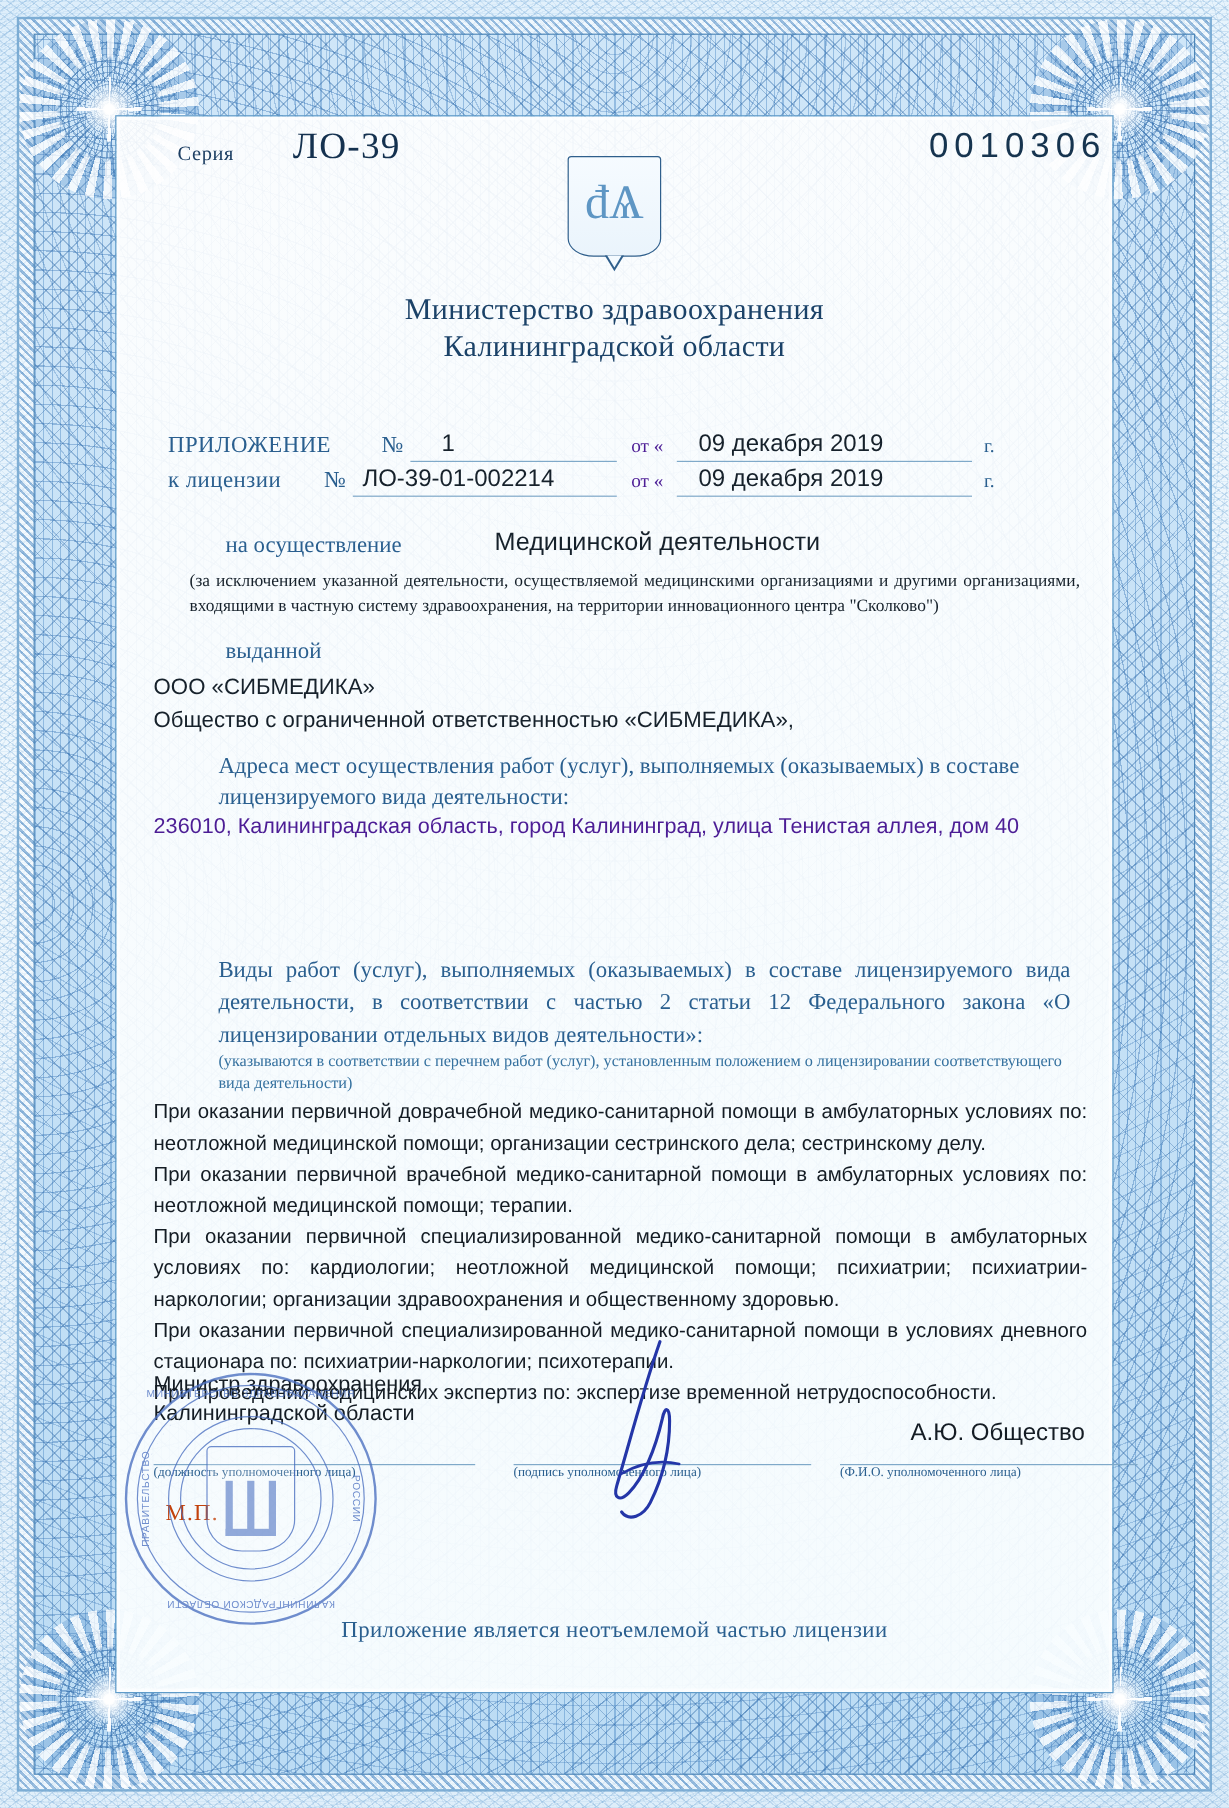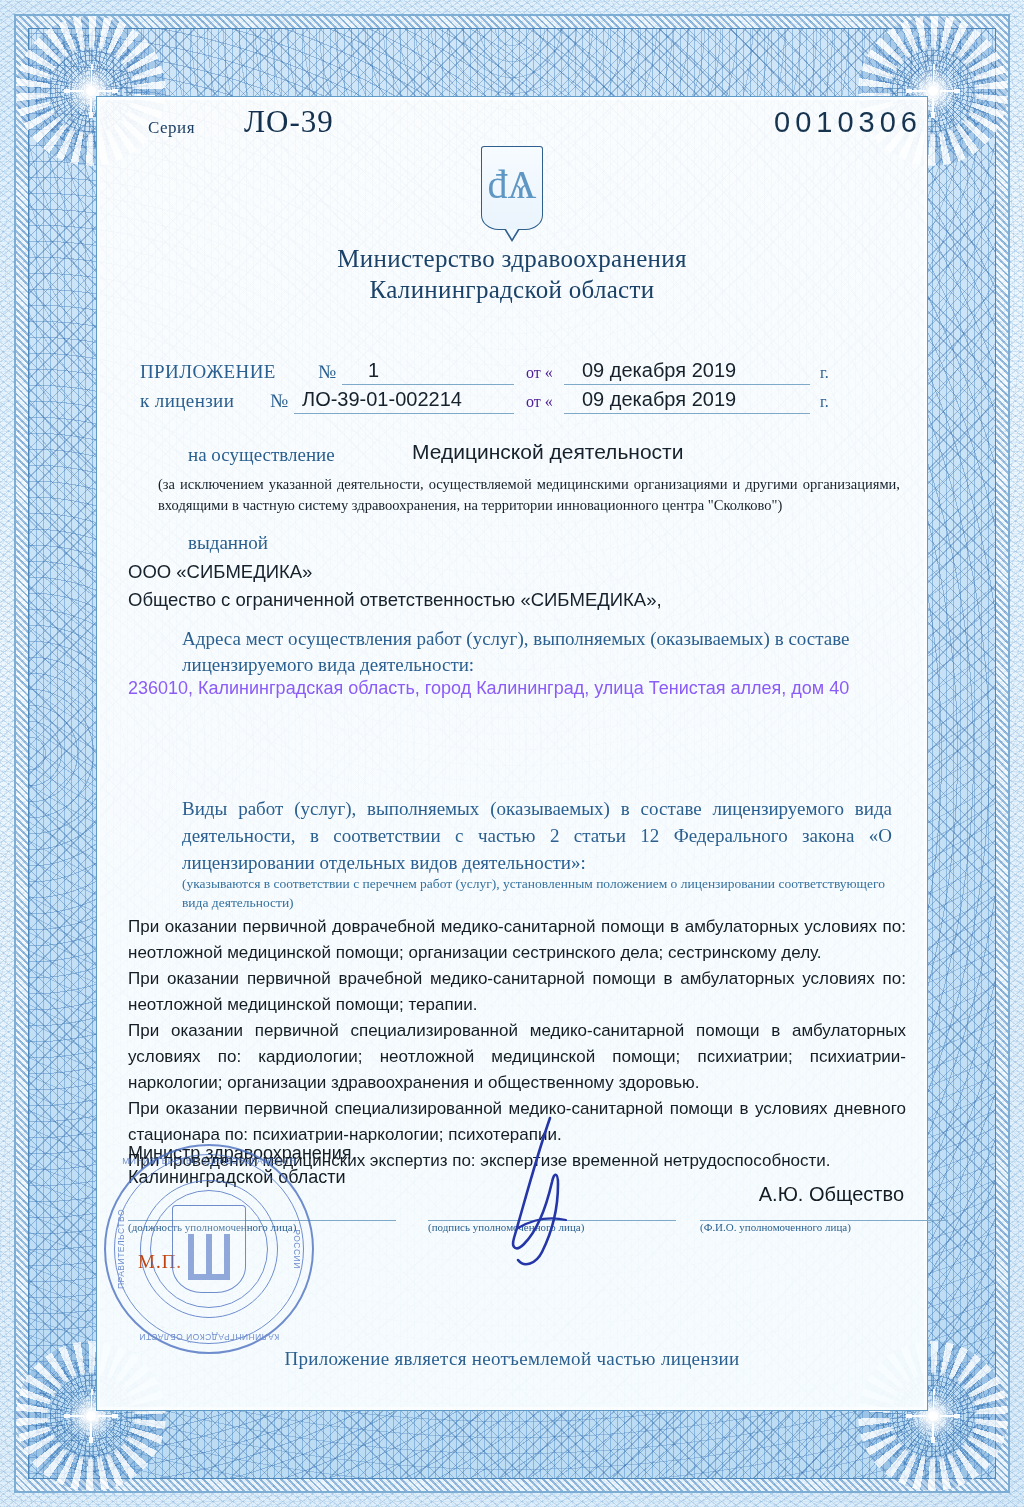--- a/index.html
+++ b/index.html
@@ -68,22 +68,22 @@
   .r-tl{left:16px;top:16px;} .r-tr{right:16px;top:16px;}
   .r-bl{left:16px;bottom:16px;} .r-br{right:16px;bottom:16px;}
 
   
   .content{position:absolute;left:96px;top:96px;right:96px;bottom:96px;}
   .serial-label{position:absolute;left:52px;top:22px;font-size:17px;color:#1d3f63;letter-spacing:.5px;}
   .serial-series{position:absolute;left:148px;top:8px;font-size:31px;color:#14314f;letter-spacing:1px;}
   .serial-number{position:absolute;right:6px;top:10px;font-size:29px;color:#16344f;
     letter-spacing:5px;font-family:"Liberation Sans",sans-serif;}
 
-  .emblem{position:absolute;left:50%;top:50px;transform:translateX(-50%);
-    width:62px;height:84px;}
+  .emblem{position:absolute;left:50%;top:34px;transform:translateX(-50%);
+    width:78px;height:84px;}
   .emblem .shield{position:absolute;inset:0;
     border:1.5px solid #2f5f8c;border-radius:3px 3px 28% 28%/3px 3px 18% 18%;
     background:linear-gradient(#f6fbff,#eaf4fc);}
   .emblem .eagle{position:absolute;left:50%;top:46%;transform:translate(-50%,-50%);
     font-size:40px;line-height:1;color:#5e96c4;}
   .emblem .tail{position:absolute;left:50%;bottom:-12px;transform:translateX(-50%);
     width:0;height:0;border-left:8px solid transparent;border-right:8px solid transparent;
     border-top:13px solid #2f5f8c;}
   .emblem .tail::after{content:"";position:absolute;left:-6px;top:-13px;
     width:0;height:0;border-left:6px solid transparent;border-right:6px solid transparent;
@@ -108,21 +108,21 @@
     font-family:"Liberation Sans",sans-serif;}
   .paren{position:absolute;left:62px;right:28px;top:378px;font-size:14.5px;line-height:1.45;
     color:#16212b;font-family:Liberation Serif, serif;text-align:justify;}
   .lbl-vyd{position:absolute;left:92px;top:436px;font-size:19px;color:#2a5f8f;text-align:center;}
   .org{position:absolute;left:32px;right:28px;top:462px;font-size:18.5px;line-height:1.5;
     color:#16212b;font-family:"Liberation Sans",sans-serif;}
 
   .addr-head{position:absolute;left:86px;right:40px;top:530px;font-size:19px;line-height:1.38;
     color:#2a5f8f;}
   .addr-val{position:absolute;left:32px;right:20px;top:582px;font-size:18px;
-    color:#8b5cf6;font-family:"Liberation Sans",sans-serif;}
+    color:#4c1d95;font-family:"Liberation Sans",sans-serif;}
 
   .works-head{position:absolute;left:86px;right:36px;top:700px;font-size:19px;line-height:1.42;
     color:#2a5f8f;text-align:justify;}
   .works-note{position:absolute;left:86px;right:40px;top:778px;font-size:13.5px;line-height:1.42;
     color:#35719f;}
 
   .services{position:absolute;left:32px;right:22px;top:818px;
     font-family:"Liberation Sans",sans-serif;font-size:17px;line-height:1.53;
     color:#141c24;text-align:justify;}
   .services p{margin:0;}

